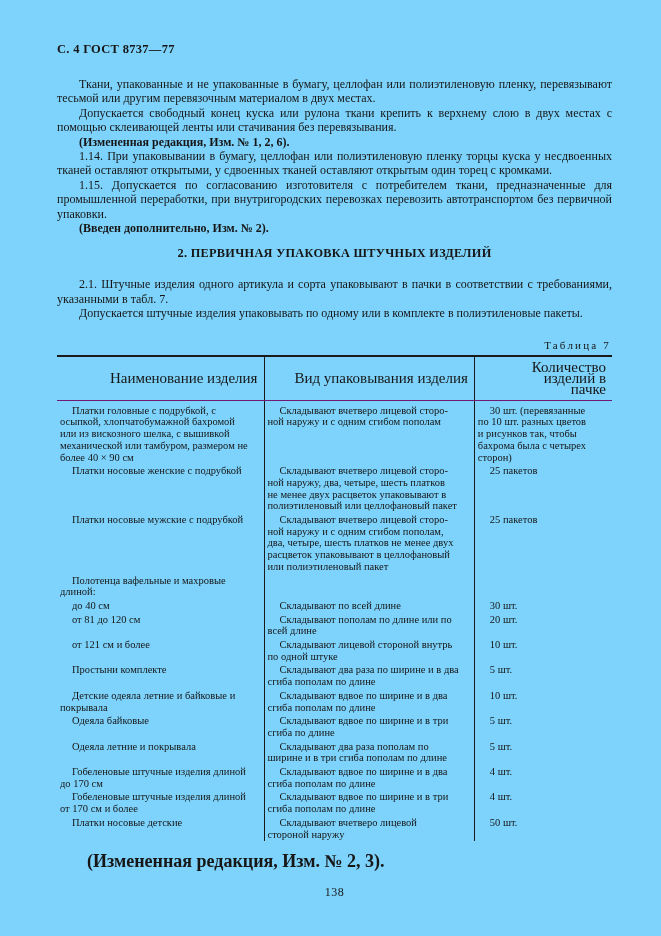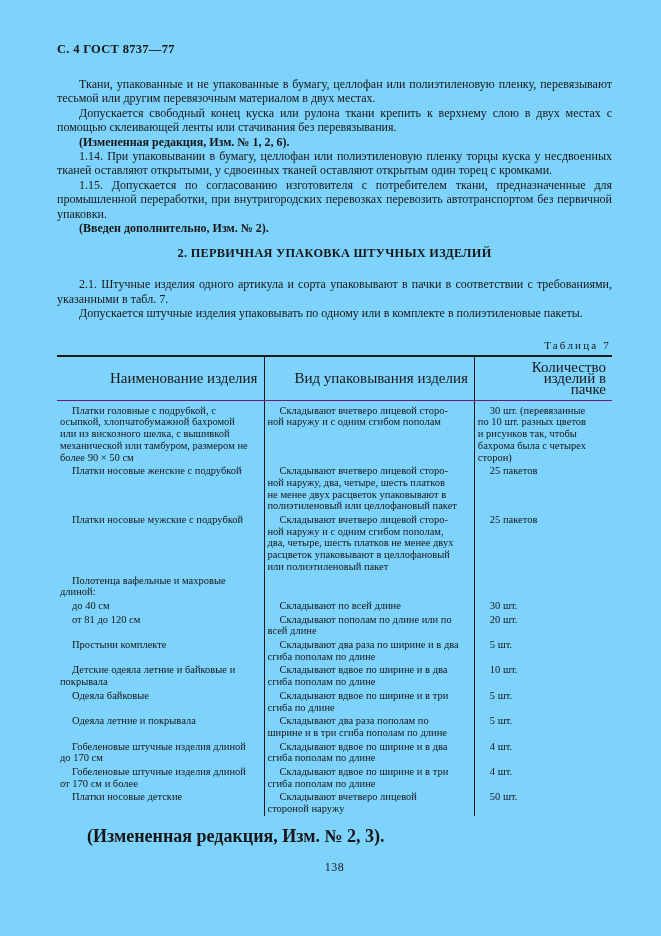--- a/index.html
+++ b/index.html
@@ -120,21 +120,21 @@
         <th>Количество изделий в
 пачке</th>
       </tr>
     </thead>
     <tbody>
         <tr>
           <td>Платки головные с подрубкой, с
 осыпкой, хлопчатобумажной бахромой
 или из вискозного шелка, с вышивкой
 механической или тамбуром, размером не
-более 90 × 50 см</td>
+более 40 × 90 см</td>
           <td>Складывают вчетверо лицевой сторо-
 ной наружу и с одним сгибом пополам</td>
           <td>30 шт. (перевязанные
 по 10 шт. разных цветов
 и рисунков так, чтобы
 бахрома была с четырех
 сторон)</td>
         </tr>
         <tr>
           <td>Платки носовые женские с подрубкой</td>
@@ -164,20 +164,26 @@
           <td>Складывают по всей длине</td>
           <td>30 шт.</td>
         </tr>
         <tr>
           <td>от 81 до 120 см</td>
           <td>Складывают пополам по длине или по
 всей длине</td>
           <td>20 шт.</td>
         </tr>
         <tr>
+          <td>от 121 см и более</td>
+          <td>Складывают лицевой стороной внутрь
+по одной штуке</td>
+          <td>10 шт.</td>
+        </tr>
+        <tr>
           <td>Простыни комплекте</td>
           <td>Складывают два раза по ширине и в два
 сгиба пополам по длине</td>
           <td>5 шт.</td>
         </tr>
         <tr>
           <td>Детские одеяла летние и байковые и
 покрывала</td>
           <td>Складывают вдвое по ширине и в два
 сгиба пополам по длине</td>

